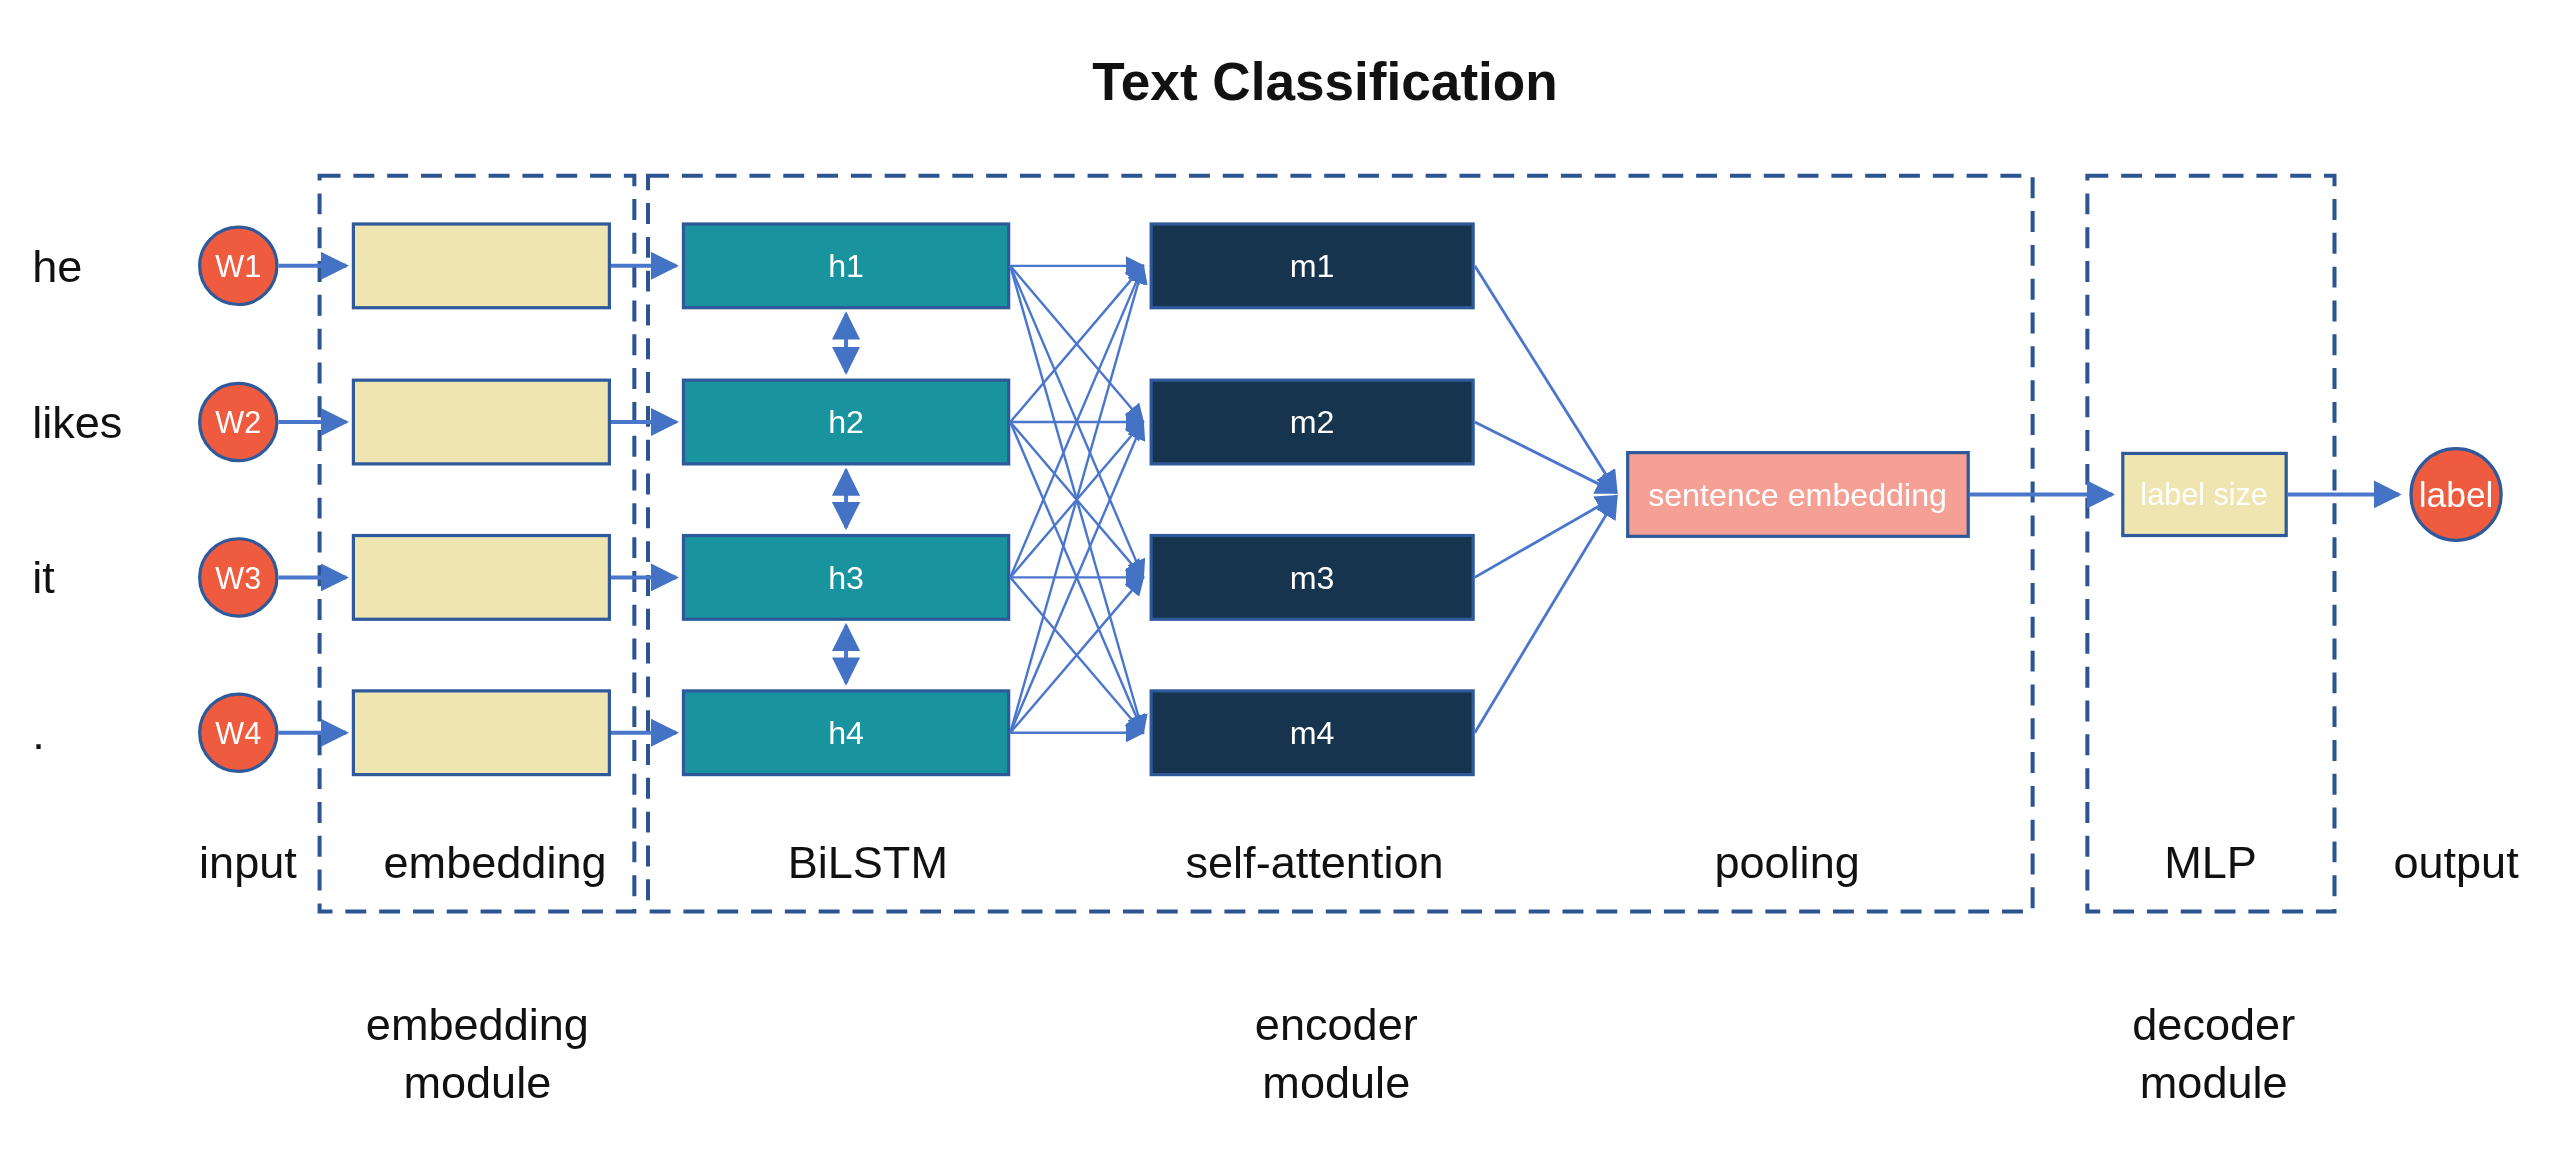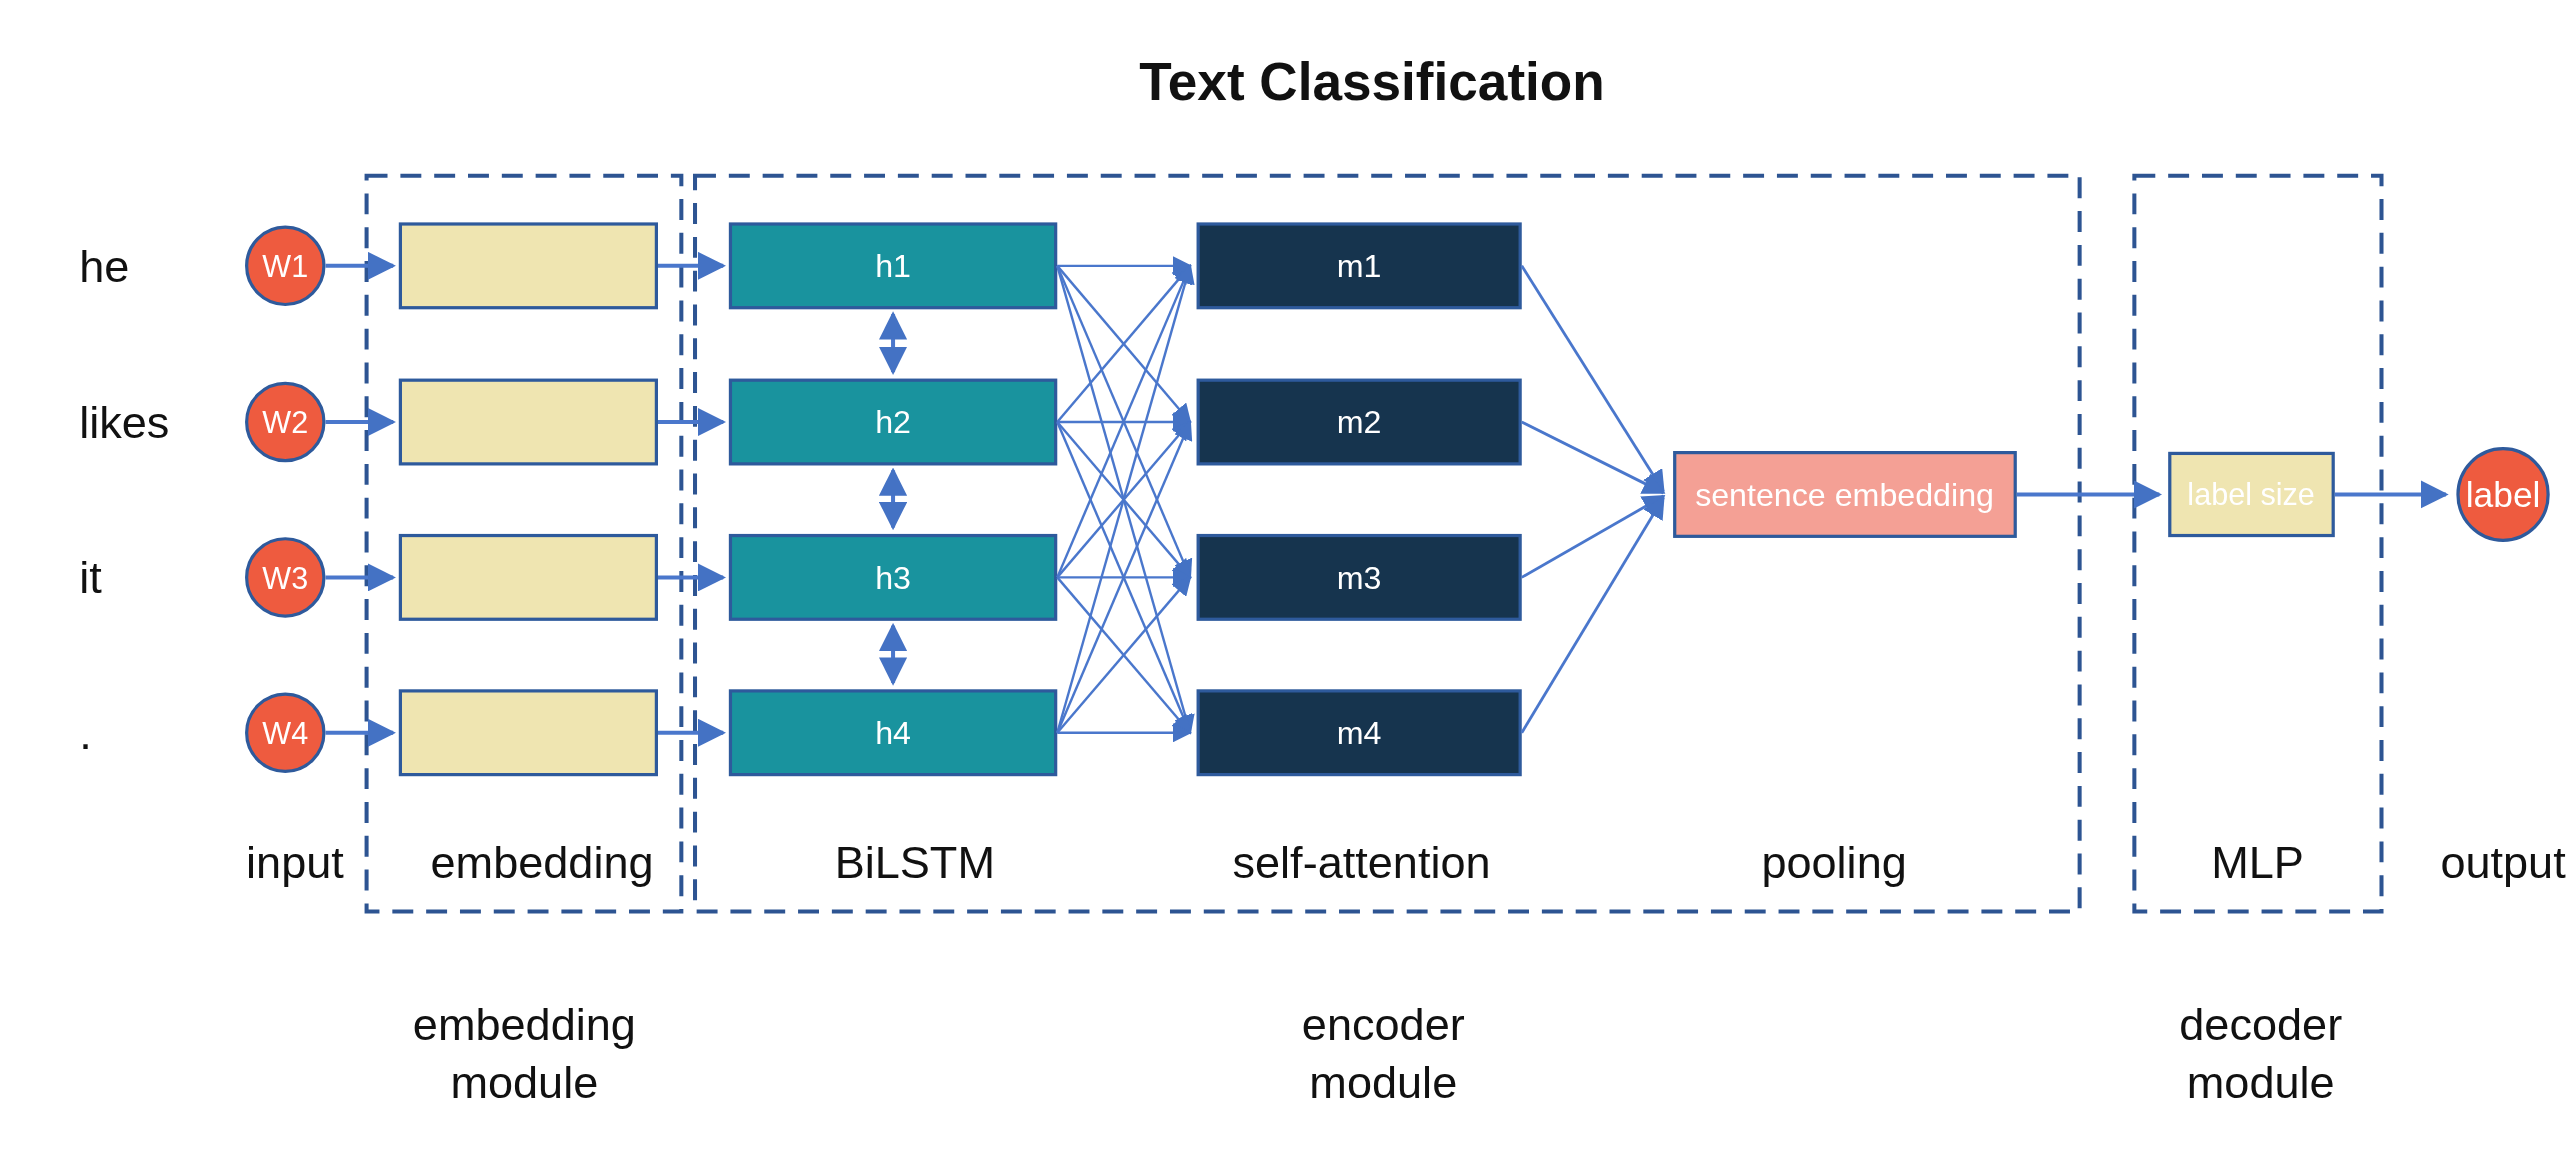--- a/index.html
+++ b/index.html
@@ -1,16 +1,16 @@
 <!DOCTYPE html>
 <html style="font-size:13px"><head>
 <meta charset="utf-8">
 <style>
   html,body{margin:0;padding:0;background:#ffffff;}
-  .stage{position:relative;width:2528px;height:1158px;background:#ffffff;overflow:hidden;padding-left:47px;}
+  .stage{position:relative;width:2528px;height:1158px;background:#ffffff;overflow:hidden;}
   svg{display:block;}
   text{font-family:"Liberation Sans", sans-serif;}
   .title-text{font-size:66px;font-weight:bold;fill:#111111;text-anchor:middle;}
   .word-text{font-size:56px;fill:#111111;}
   .col-text{font-size:56px;fill:#111111;text-anchor:middle;}
   .cap-text{font-size:56px;fill:#111111;text-anchor:middle;}
   .cell-text{font-size:40px;fill:#ffffff;text-anchor:middle;}
   .small-cell-text{font-size:38px;fill:#ffffff;text-anchor:middle;}
   .node-text{font-size:38px;fill:#ffffff;text-anchor:middle;}
   .out-text{font-size:44px;fill:#ffffff;text-anchor:middle;}

